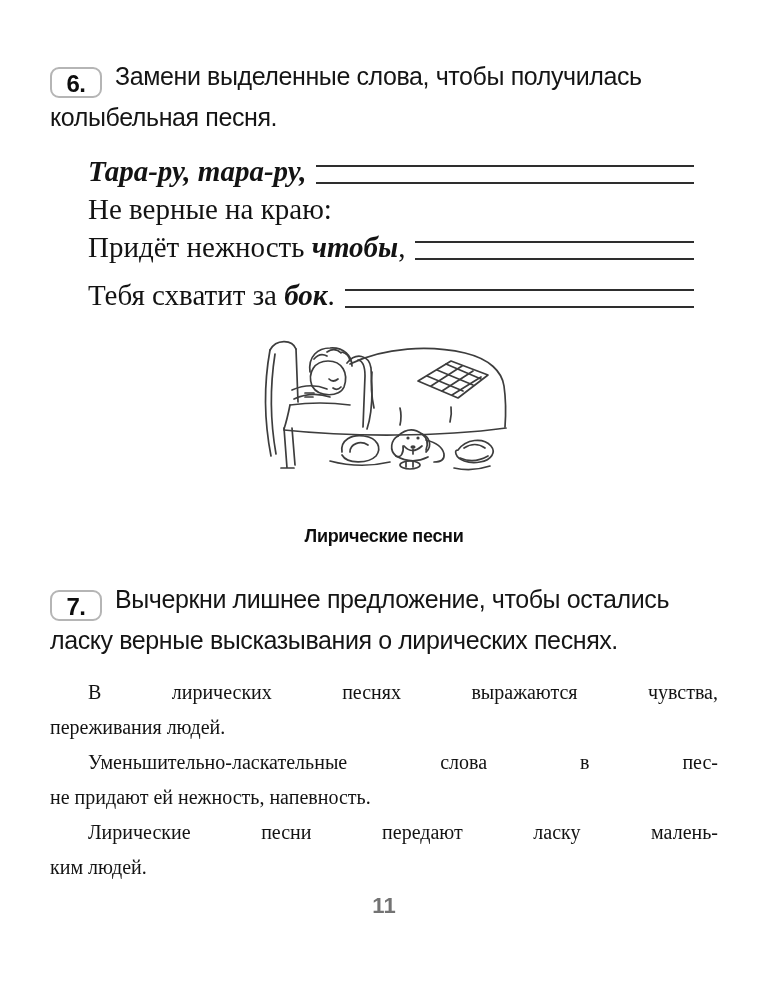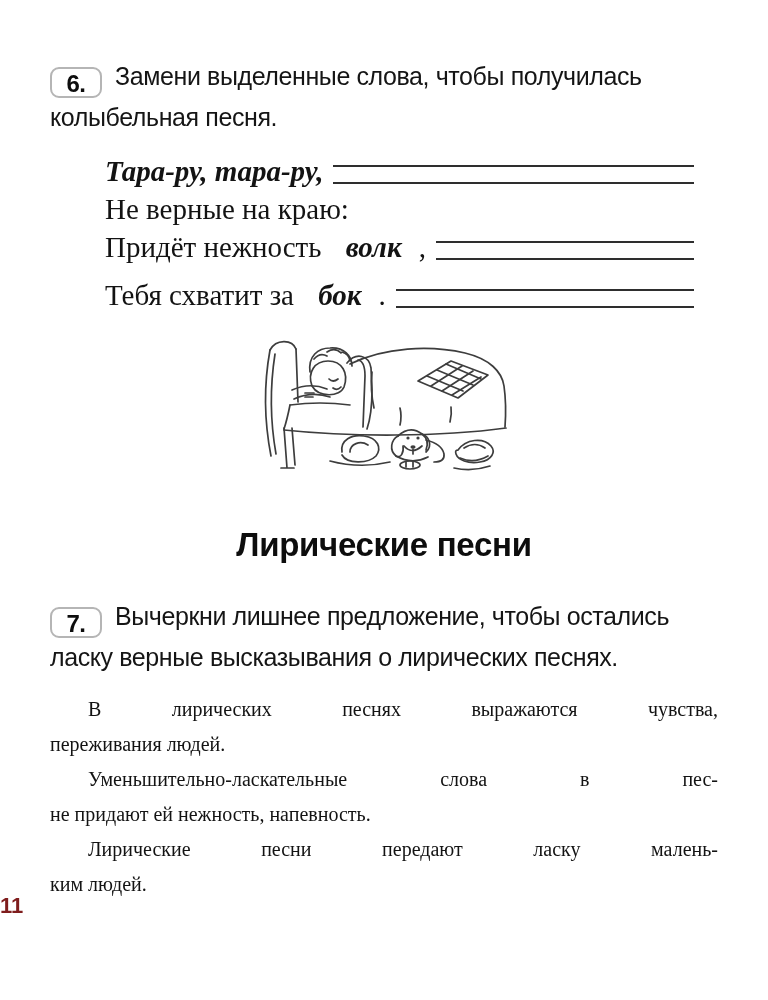--- a/index.html
+++ b/index.html
@@ -42,42 +42,42 @@
   .instr-l2 { white-space: nowrap; }
   
   .song {
     margin: 16px 22px 0 38px;
     font-family: "Liberation Serif", serif;
     font-size: 29px;
     line-height: 38px;
     color: #131313;
   }
   .song-row { display: flex; align-items: baseline; }
-  .song-row .txt { white-space: pre; margin-left: 17px; }
+  .song-row .txt { white-space: pre; }
   .song .em { font-weight: bold; font-style: italic; }
   .write-line {
     flex: 1 1 auto;
     height: 19px;
     border-top: 2px solid #2e2e2e;
     border-bottom: 2px solid #2e2e2e;
     align-self: flex-end;
     margin: 0 2px 6px 10px;
     min-width: 60px;
   }
   .song-row.gap { margin-top: 10px; }
   
   .illus-wrap { margin-top: 14px; text-align: center; }
   .illus-wrap svg { display: inline-block; }
   
   .section-heading {
     margin-top: 42px;
     text-align: center;
     font-family: "Liberation Sans", sans-serif;
     font-weight: bold;
-    font-size: 33px;
+    font-size: 18px;
     letter-spacing: -0.3px;
     color: #0d0d0d;
   }
   .ex7 { margin-top: 33px; }
   
   .statements {
     margin-top: 16px;
     font-family: "Liberation Serif", serif;
     font-size: 20px;
     line-height: 35px;
@@ -87,24 +87,25 @@
   .p-line.first { text-indent: 38px; }
   .p-line.just {
     white-space: normal;
     text-align: justify;
     text-align-last: justify;
   }
   .page-number {
     position: absolute;
     left: 0; right: 0;
     top: 893px;
+    text-align: center;
     font-family: "Liberation Sans", sans-serif;
     font-weight: bold;
     font-size: 22px;
-    color: #7f1d1d;
+    color: #737373;
   }
 </style>
 </head>
 <body>
 
 <div class="page">
 
   <div class="ex-head">
     <span class="badge">6.</span><span class="instr-l1">Замени выделенные слова, чтобы получилась</span>
     <div class="instr-l2">колыбельная песня.</div>
@@ -113,21 +114,21 @@
   <div class="song">
     <div class="song-row">
       <span class="txt em">Тара-ру, тара-ру,</span>
       <span class="write-line"></span>
     </div>
     <div class="song-row">
       <span class="txt">Не верные на краю:</span>
     </div>
     <div class="song-row">
       <span class="txt">Придёт нежность </span>
-        <span class="txt em">волк</span>
+        <span class="txt em">чтобы</span>
         <span class="txt">,</span>
       <span class="write-line"></span>
     </div>
     <div class="song-row gap">
       <span class="txt">Тебя схватит за </span>
         <span class="txt em">бок</span>
         <span class="txt">.</span>
       <span class="write-line"></span>
     </div>
   </div>

